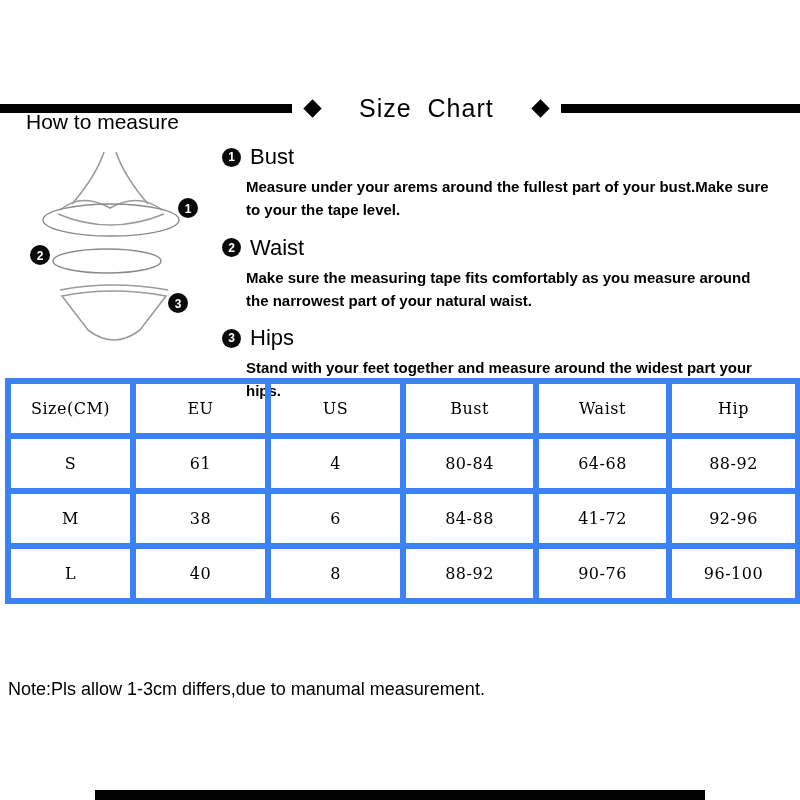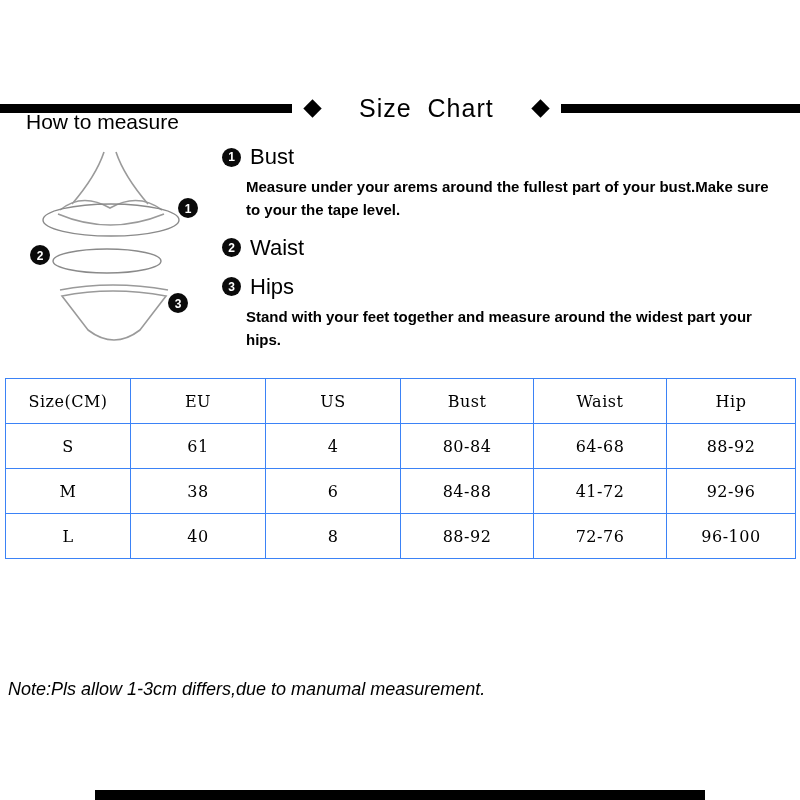--- a/index.html
+++ b/index.html
@@ -95,36 +95,35 @@
   .size-table {
     position: absolute;
     top: 378px; left: 5px;
     width: 790px;
     border-collapse: collapse;
     table-layout: fixed;
     font-family: "DejaVu Serif", serif;
     font-size: 16px;
   }
   .size-table td, .size-table th {
-    border: 1px solid #3b82f6;
+    border: 6px solid #3b82f6;
     text-align: center;
     vertical-align: middle;
-    height: 45px;
+    height: 55px;
     font-weight: 400;
     letter-spacing: 0.5px;
   }
   .size-table th { font-size: 16px; }
 
   
   .note {
     position: absolute;
     top: 679px; left: 8px;
     font-size: 18px;
     font-weight: 400;
-    font-style: italic;
   }
 
   
   .bottom-bar {
     position: absolute;
     bottom: 0; left: 95px;
     width: 610px; height: 10px;
     background: #000;
   }
 
@@ -183,20 +182,21 @@
         <span class="instr-title">Bust</span>
       </div>
       <div class="instr-text">Measure under your arems around the fullest part of your bust.Make sure to your the tape level.</div>
     </div>
 
     <div class="instr-block">
       <div class="instr-head">
         <span class="num-badge">2</span>
         <span class="instr-title">Waist</span>
       </div>
+      <div class="instr-text">Make sure the measuring tape fits comfortably as you measure around the narrowest part of your natural waist.</div>
     </div>
 
     <div class="instr-block">
       <div class="instr-head">
         <span class="num-badge">3</span>
         <span class="instr-title">Hips</span>
       </div>
       <div class="instr-text">Stand with your feet together and measure around the widest part your hips.</div>
     </div>
 
@@ -236,21 +236,21 @@
         <td>6</td>
         <td>84-88</td>
         <td>41-72</td>
         <td>92-96</td>
       </tr>
       <tr>
         <td>L</td>
         <td>40</td>
         <td>8</td>
         <td>88-92</td>
-        <td>72-76</td>
+        <td>90-76</td>
         <td>96-100</td>
       </tr>
     </tbody>
   </table>
 
   <div class="note">Note:Pls allow 1-3cm differs,due to manumal measurement.</div>
 
   <div class="bottom-bar"></div>
 
 </div>

